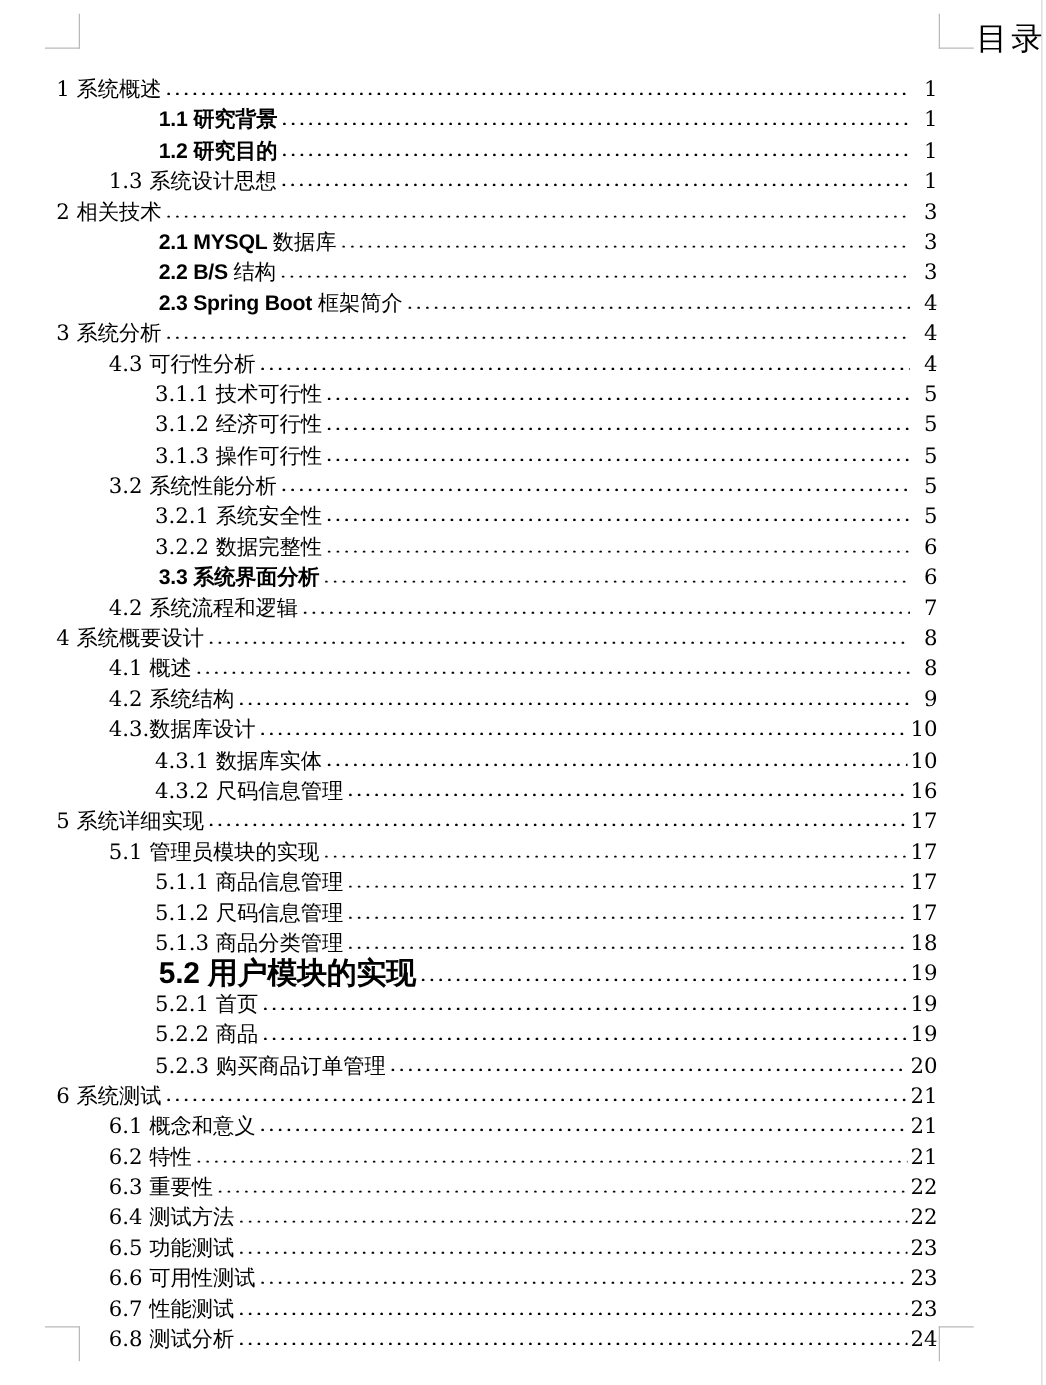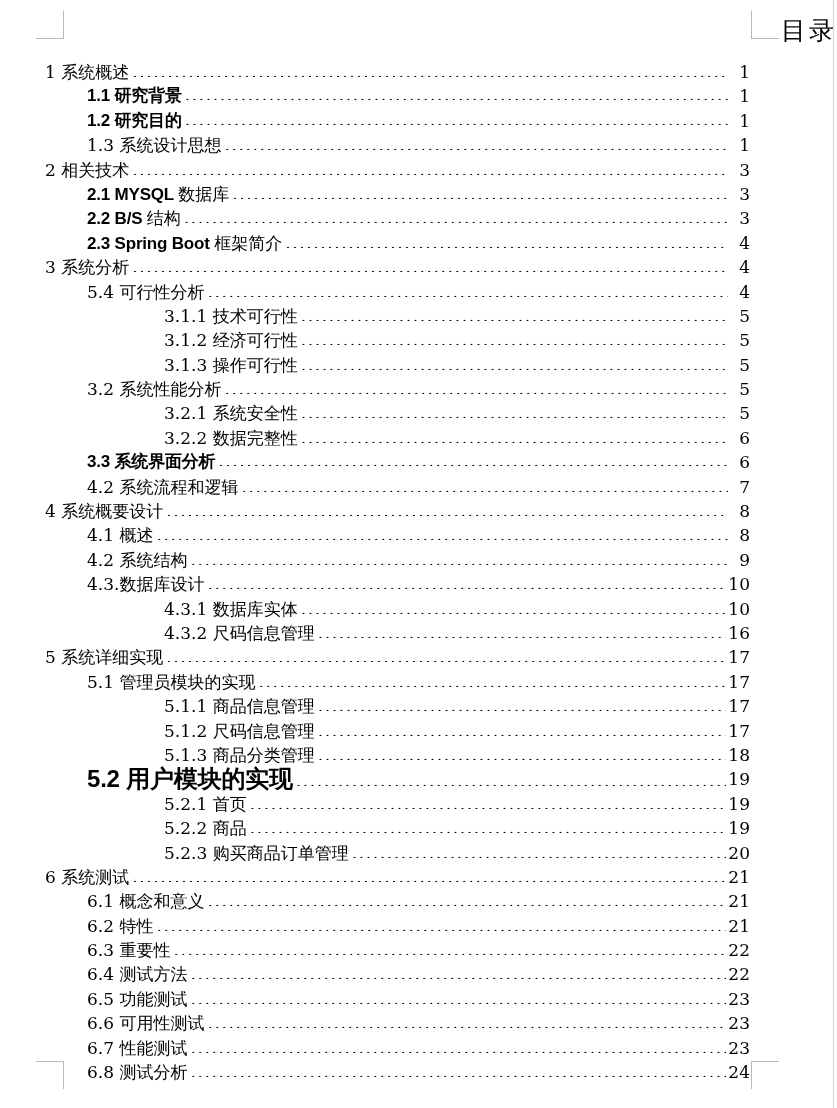--- a/index.html
+++ b/index.html
@@ -91,31 +91,32 @@
     box-sizing: border-box;
     white-space: nowrap;
     font-size: 17px;
     line-height: 24.4px;
     color: #000;
   }
 
   
   .lv1 { padding-left: 45px; }
   .lv2 { padding-left: 87px; }
-  .lv3 { padding-left: 124px; margin-left: 40px; }
+  .lv3 { padding-left: 124px; }
 
   .e-label {
     flex: 0 0 auto;
     font-family: "DejaVu Serif", "Liberation Serif", serif;
   }
   
   .e-label.sans {
     font-family: "Liberation Sans", sans-serif;
     font-weight: bold;
     letter-spacing: -0.2px;
+    margin-left: 40px;
   }
   .e-label .zh-serif {
     font-family: "DejaVu Serif", "Liberation Serif", serif;
     font-weight: normal;
     letter-spacing: 0;
   }
   .e-label.sans.all-bold { font-weight: bold; }
   .e-label.big { font-size: 24px; }
 
   .leader {
@@ -215,21 +216,21 @@
         <span class="e-label sans">2.3 Spring Boot <span class="zh-serif">框架简介</span></span>
         <span class="leader"></span>
         <span class="e-page">4</span>
       </div>
       <div class="toc-entry lv1">
         <span class="e-label">3 系统分析</span>
         <span class="leader"></span>
         <span class="e-page">4</span>
       </div>
       <div class="toc-entry lv2">
-        <span class="e-label">5.4 可行性分析</span>
+        <span class="e-label">4.3 可行性分析</span>
         <span class="leader"></span>
         <span class="e-page">4</span>
       </div>
       <div class="toc-entry lv3">
         <span class="e-label">3.1.1 技术可行性</span>
         <span class="leader"></span>
         <span class="e-page">5</span>
       </div>
       <div class="toc-entry lv3">
         <span class="e-label">3.1.2 经济可行性</span>

